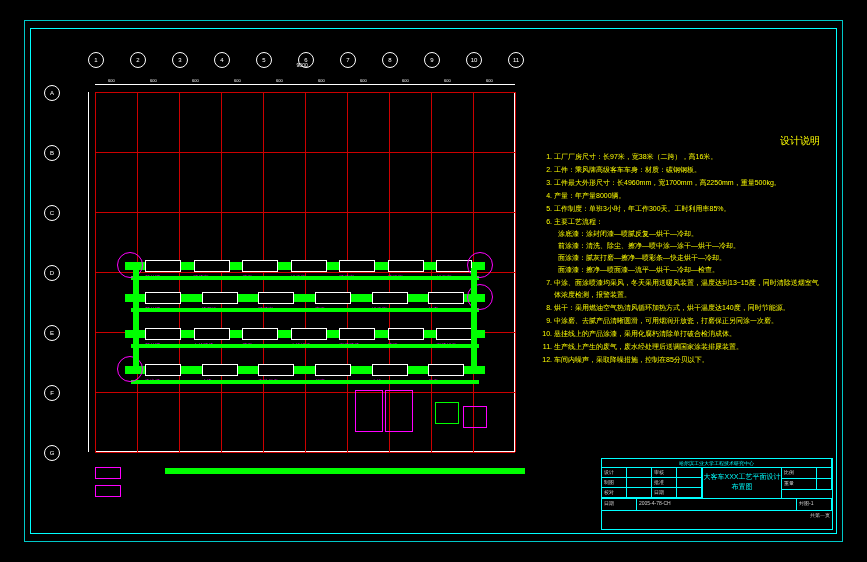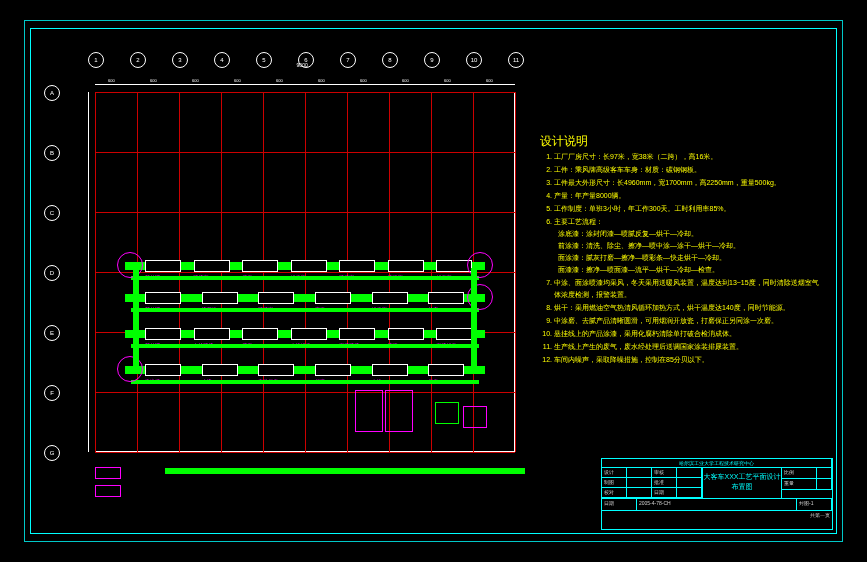--- a/index.html
+++ b/index.html
@@ -16,21 +16,21 @@
 .dim-line-v{position:absolute;width:1px;background:#fff;top:0;bottom:0;left:28px}
 .dim-text{position:absolute;color:#fff;font-size:5px}
 .dim-seg{position:absolute;color:#fff;font-size:4px;top:8px}
 .proc-line{position:absolute;height:8px;background:#0f0;left:30px;right:30px}
 .proc-line2{position:absolute;height:4px;background:#0f0;left:36px;right:36px}
 .station{position:absolute;width:34px;height:10px;border:1px solid #fff;background:#000;top:-2px}
 .station-label{position:absolute;color:#f0f;font-size:5px;white-space:nowrap}
 .turn-circle{position:absolute;width:24px;height:24px;border:1px solid #f0f;border-radius:50%}
 .conveyor-v{position:absolute;width:6px;background:#0f0}
 .notes{position:absolute;left:540px;top:135px;width:280px;color:#ff0;font-size:7px;line-height:12px}
-.notes-title{text-align:left;font-size:12px;margin-bottom:4px}
+.notes-title{text-align:right;font-size:10px;margin-bottom:4px}
 .notes ol{margin:0;padding-left:14px}
 .notes li{margin-bottom:1px}
 .title-block{position:absolute;right:34px;bottom:32px;width:230px;height:70px;border:1px solid #0ff;color:#fff;font-size:5px}
 .tb-row{border-bottom:1px solid #0ff;display:flex;height:10px}
 .tb-cell{border-right:1px solid #0ff;padding:1px 2px;flex:1;color:#ccc}
 .tb-cell.narrow{flex:0 0 30px}
 .tb-main{display:flex;height:30px;border-bottom:1px solid #0ff}
 .tb-main-left{flex:0 0 100px;border-right:1px solid #0ff;display:flex;flex-direction:column}
 .tb-main-center{flex:1;border-right:1px solid #0ff;color:#0ff;font-size:7px;text-align:center;padding-top:4px}
 .tb-main-right{flex:0 0 50px}

